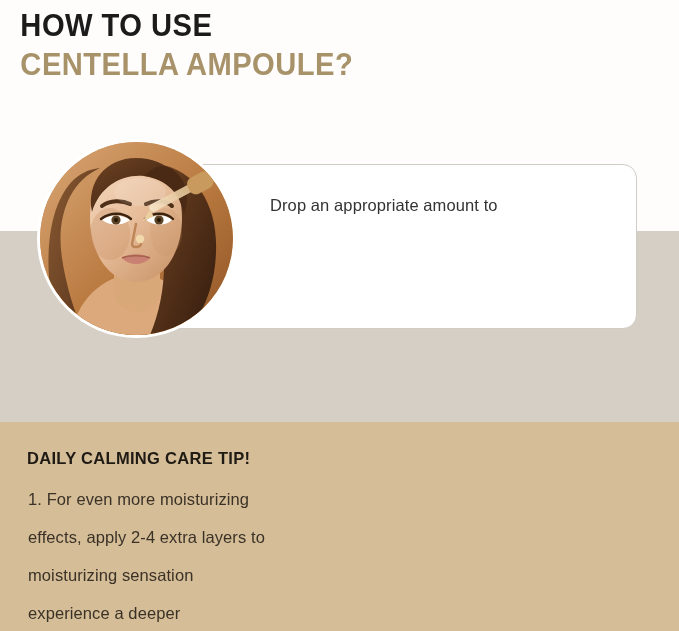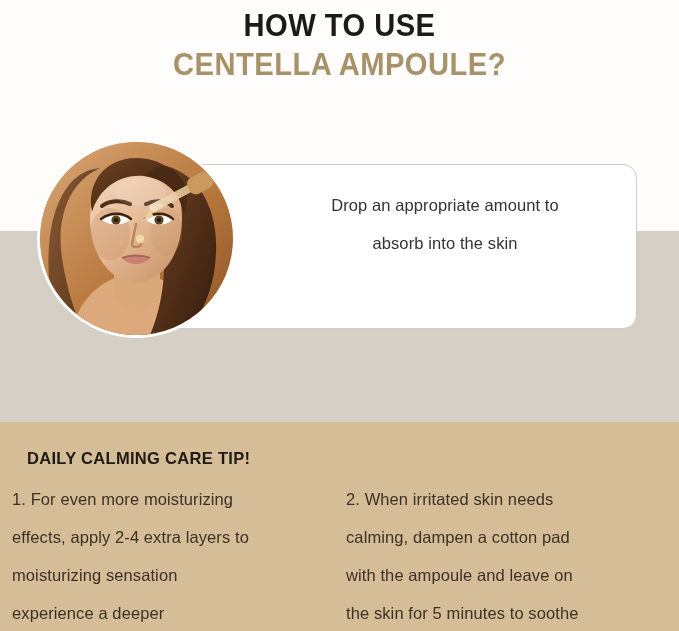--- a/index.html
+++ b/index.html
@@ -42,21 +42,21 @@
     height: 209px;
     background: #d4bd97;
   }
 
   
   .heading {
     position: absolute;
     top: 0;
     left: 0;
     width: 679px;
-    text-align: center;
+    text-align: left;
     padding-top: 6px;
   }
   .heading-line {
     display: block;
     font-family: "Liberation Sans Narrow", "Liberation Sans", sans-serif;
     font-weight: bold;
     font-size: 31px;
     letter-spacing: 0.5px;
     line-height: 39px;
     transform: scaleX(0.94);
@@ -72,21 +72,20 @@
   .info-card {
     position: absolute;
     left: 150px;
     top: 164px;
     width: 487px;
     height: 165px;
     background: #ffffff;
     border: 1px solid #cfccc6;
     border-radius: 14px;
     box-sizing: border-box;
-    text-align: center;
   }
   .info-card-text {
     position: absolute;
     left: 119px;
     top: 21px;
     width: 350px;
     font-size: 16.5px;
     line-height: 38px;
     color: #333333;
     letter-spacing: 0.1px;
@@ -125,25 +124,24 @@
     position: absolute;
     left: 27px;
     top: 27px;
     font-size: 16.5px;
     font-weight: bold;
     letter-spacing: 0.3px;
     color: #1f1a14;
   }
   .tips-cols {
     position: absolute;
-    left: 12px;
+    left: 28px;
     top: 58px;
     width: 640px;
     display: flex;
-    gap: 28px;
   }
   .tips-col {
     width: 306px;
     font-size: 16.5px;
     line-height: 38px;
     color: #3b3227;
     letter-spacing: 0.1px;
   }
   .tips-col p {
     margin: 0;
@@ -163,21 +161,20 @@
   <div class="band band-bottom"></div>
 
   <div class="heading">
     <span class="heading-line heading-line-1">HOW TO USE</span>
     <span class="heading-line heading-line-2">CENTELLA AMPOULE?</span>
   </div>
 
   <div class="info-card">
     <div class="info-card-text">
       <p>Drop an appropriate amount to</p>
-      <p>absorb into the skin</p>
     </div>
   </div>
 
   <div class="photo-circle">
     <svg width="193" height="193" viewBox="0 0 193 193">
       <defs>
         <clipPath id="circ">
             <circle cx="96.5" cy="96.5" r="96.5"></circle>
           </clipPath>
         <linearGradient id="bg" x1="0" y1="0" x2="1" y2="1">
@@ -254,22 +251,16 @@
 
   <div class="tips">
     <div class="tips-title">DAILY CALMING CARE TIP!</div>
     <div class="tips-cols">
       <div class="tips-col tips-col-left">
         <p>1. For even more moisturizing</p>
         <p>effects, apply 2-4 extra layers to</p>
         <p>moisturizing sensation</p>
         <p>experience a deeper</p>
       </div>
-      <div class="tips-col tips-col-right">
-        <p>2. When irritated skin needs</p>
-        <p>calming, dampen a cotton pad</p>
-        <p>with the ampoule and leave on</p>
-        <p>the skin for 5 minutes to soothe</p>
-      </div>
     </div>
   </div>
 
 </div>
 
 </body></html>

